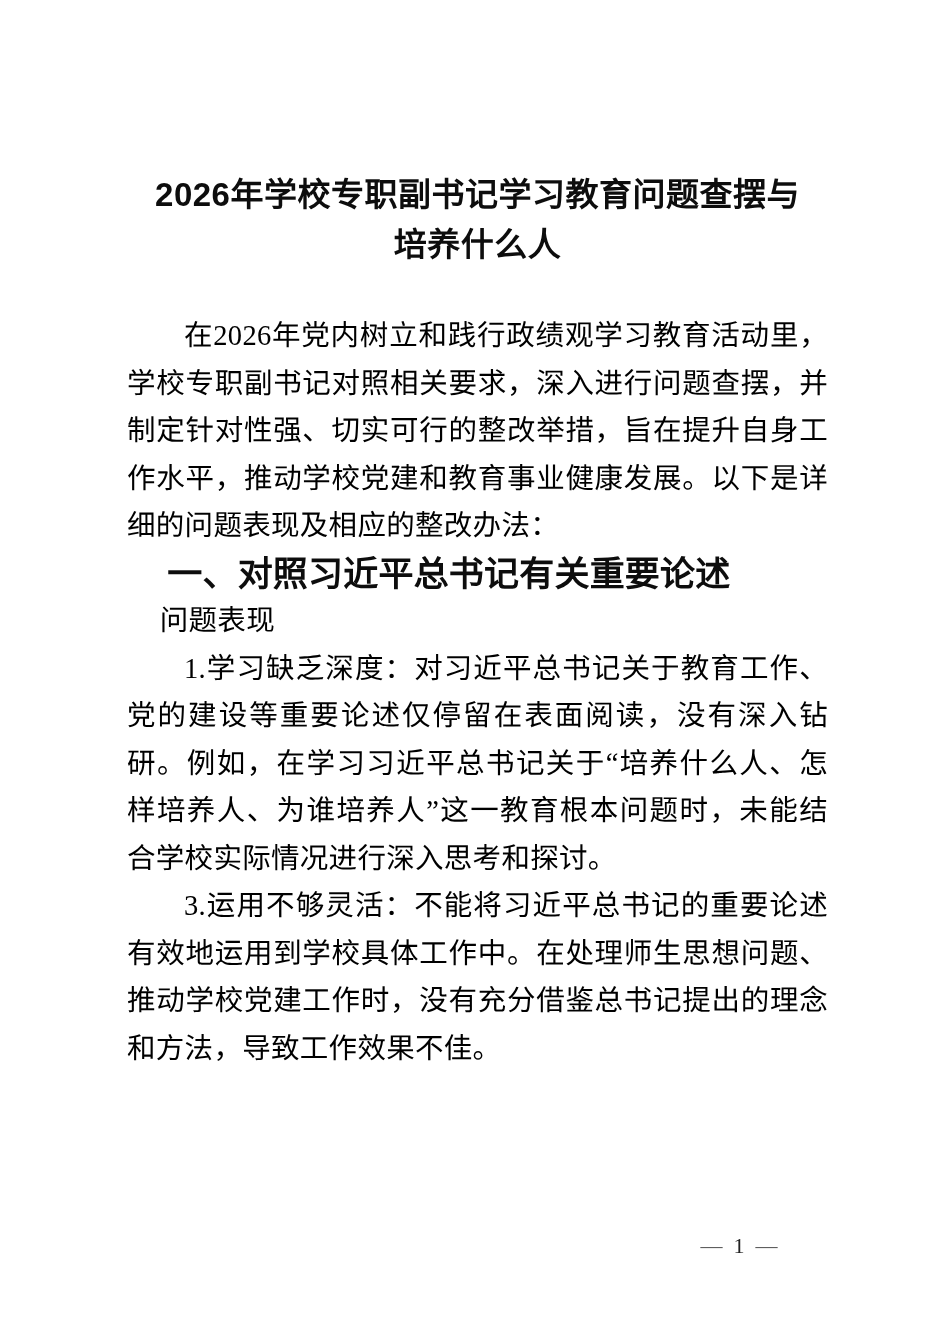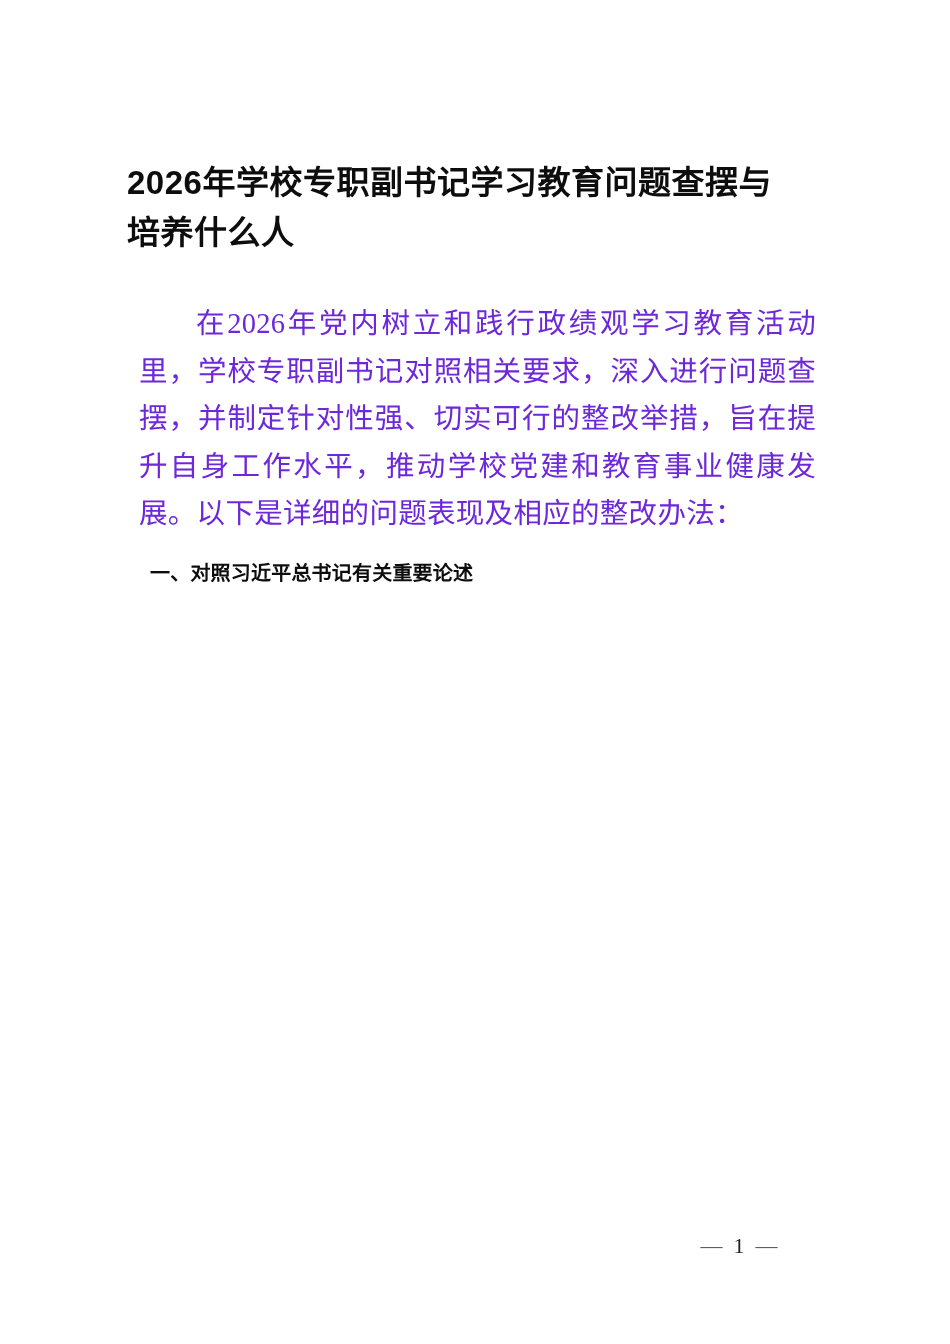--- a/index.html
+++ b/index.html
@@ -24,61 +24,61 @@
 
   .content {
     position: absolute;
     left: 127px;
     top: 0;
     width: 701px;
   }
 
   
   .doc-title {
-    margin: 0;
+    margin: 12px;
     padding-top: 158px;
     font-family: "Liberation Sans", "DejaVu Sans", sans-serif;
     font-weight: 700;
     font-size: 33px;
     line-height: 50px;
-    text-align: left;
+    text-align: center;
     letter-spacing: 0.5px;
     color: #0d0d0d;
   }
 
   
   .para {
-    margin: 12px;
+    margin: 0;
     font-family: "Liberation Serif", "DejaVu Serif", serif;
     font-size: 28.5px;
     line-height: 47.5px;
     text-align: justify;
     text-justify: inter-ideograph;
     letter-spacing: 0.3px;
-    color: #6d28d9;
+    color: #000000;
   }
 
   .para.indent2 {
     text-indent: 2em;
   }
 
   .para.indent1 {
     text-indent: 1.15em;
   }
 
   .para.lead {
     margin-top: 42px;
   }
 
   
   .section-heading {
     margin: 0;
     font-family: "Liberation Sans", "DejaVu Sans", sans-serif;
     font-weight: 700;
-    font-size: 20px;
+    font-size: 35px;
     line-height: 47.5px;
     text-indent: 1.15em;
     letter-spacing: 0.2px;
     color: #0d0d0d;
   }
 
   
   .page-footer {
     position: absolute;
     left: 0;
@@ -115,23 +115,26 @@
 
     <h1 class="doc-title">
       <span>2026年学校专职副书记学习教育问题查摆与</span><br>
       <span>培养什么人</span>
     </h1>
 
     <p class="para indent2 lead">在2026年党内树立和践行政绩观学习教育活动里，学校专职副书记对照相关要求，深入进行问题查摆，并制定针对性强、切实可行的整改举措，旨在提升自身工作水平，推动学校党建和教育事业健康发展。以下是详细的问题表现及相应的整改办法：</p>
 
     <h2 class="section-heading">一、对照习近平总书记有关重要论述</h2>
 
+    <p class="para indent1">问题表现</p>
+
+    <p class="para indent2">1.学习缺乏深度：对习近平总书记关于教育工作、党的建设等重要论述仅停留在表面阅读，没有深入钻研。例如，在学习习近平总书记关于“培养什么人、怎样培养人、为谁培养人”这一教育根本问题时，未能结合学校实际情况进行深入思考和探讨。</p>
 
 
-
+    <p class="para indent2">3.运用不够灵活：不能将习近平总书记的重要论述有效地运用到学校具体工作中。在处理师生思想问题、推动学校党建工作时，没有充分借鉴总书记提出的理念和方法，导致工作效果不佳。</p>
 
   </div>
 
   <div class="page-footer">
     <span class="pf-inner">
       <span class="pf-dash">—</span><span class="pf-num">1</span><span class="pf-dash">—</span>
     </span>
   </div>
 
 </div>

